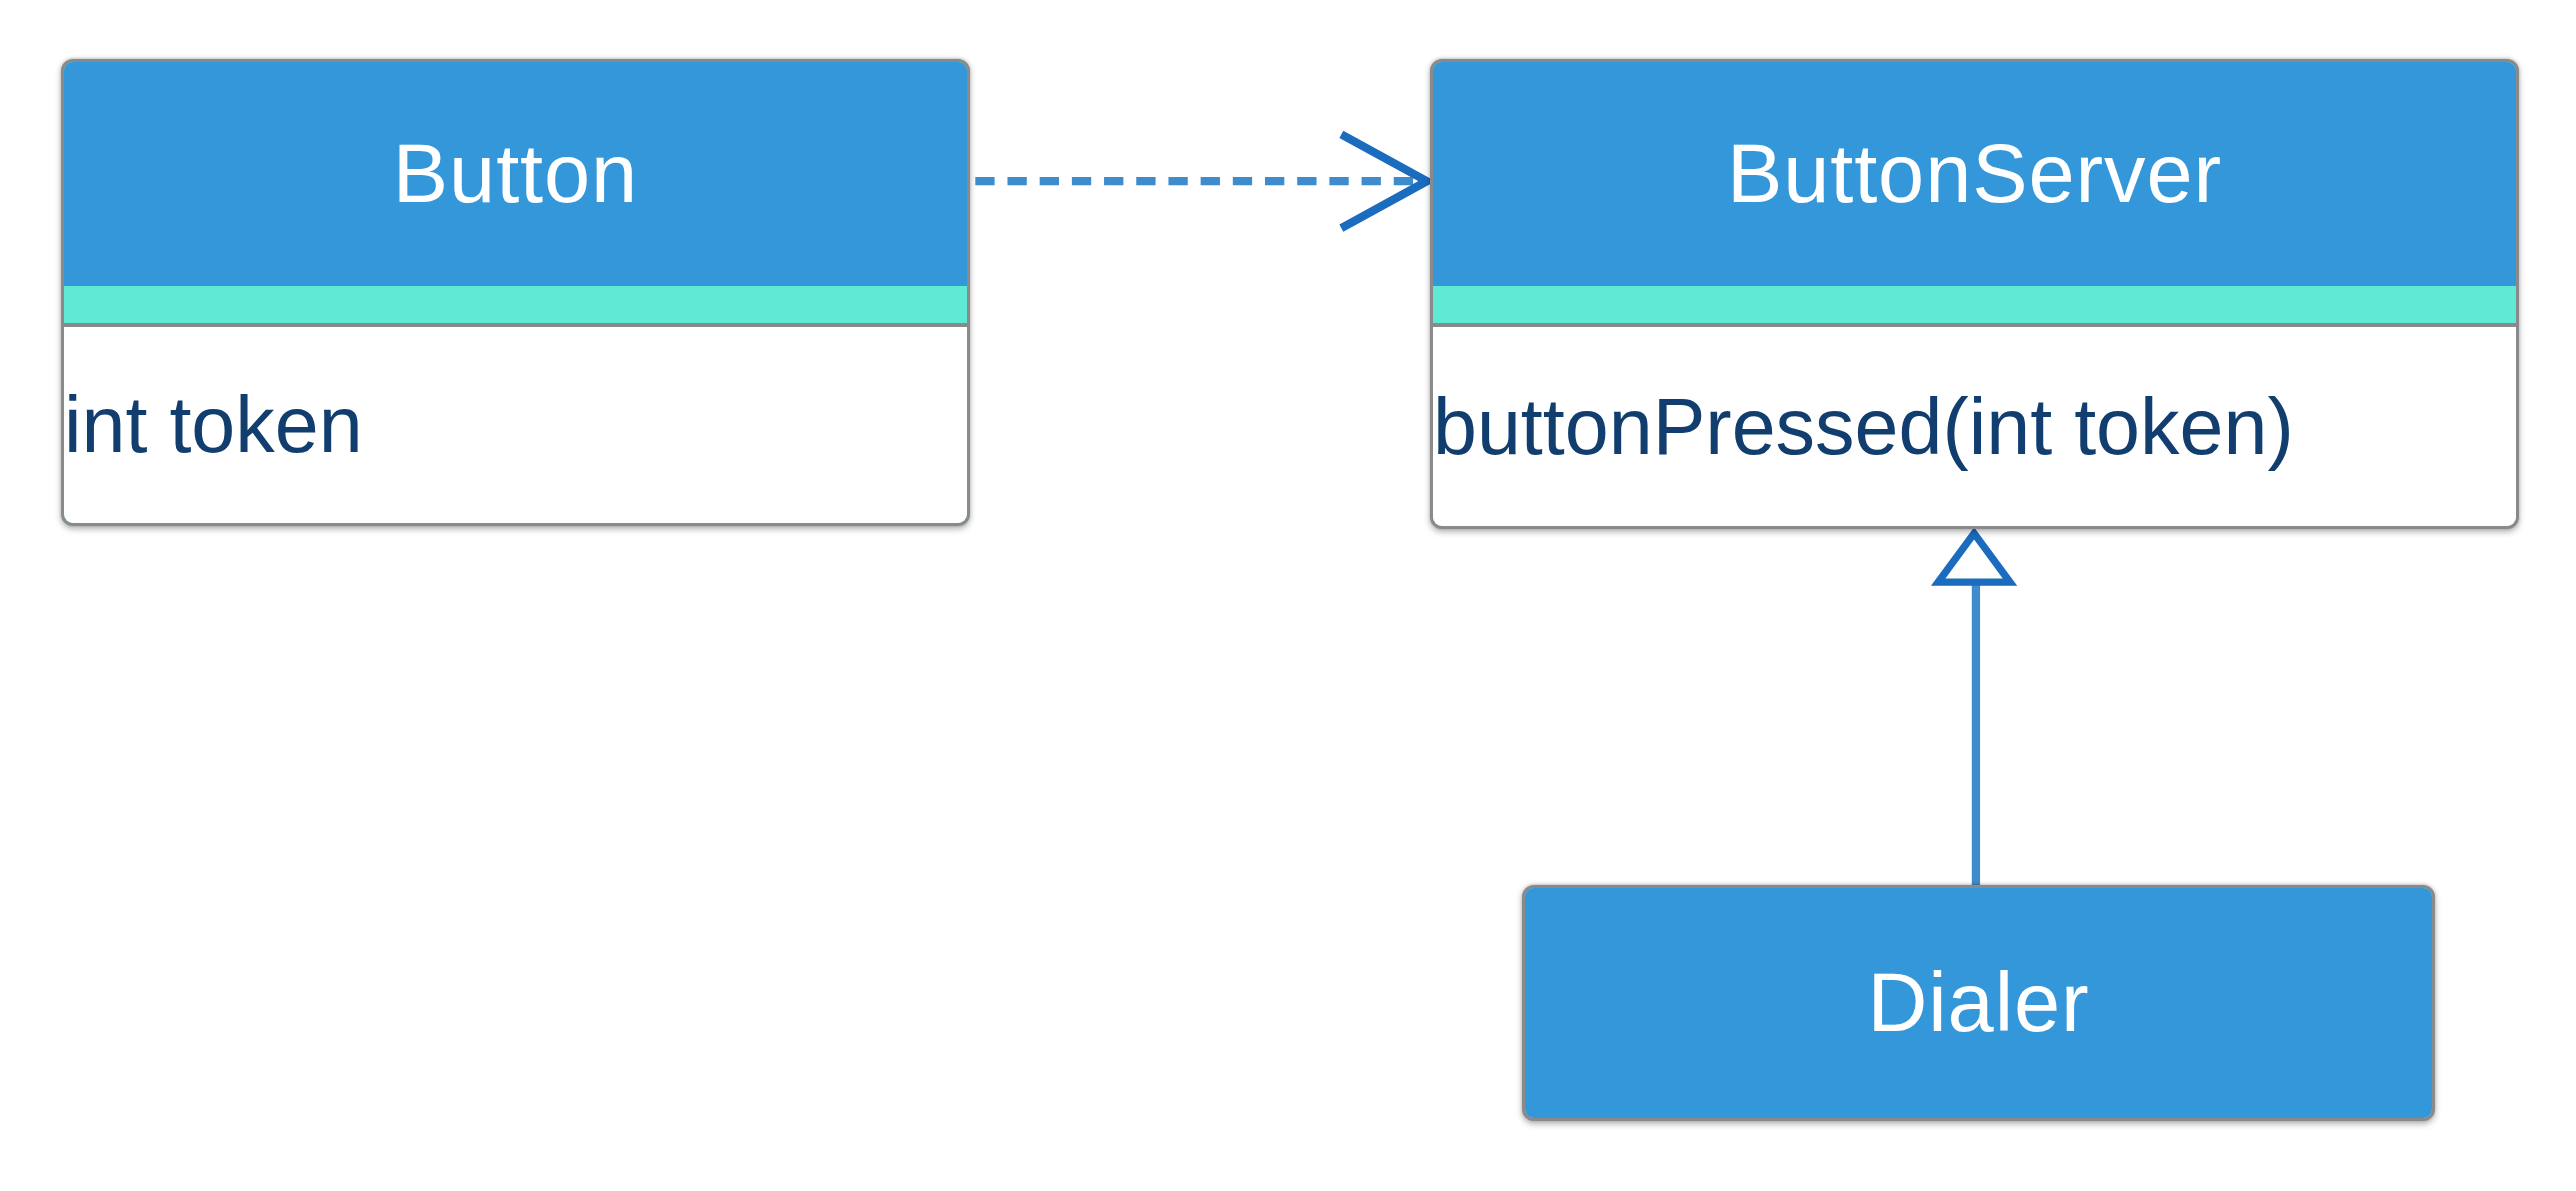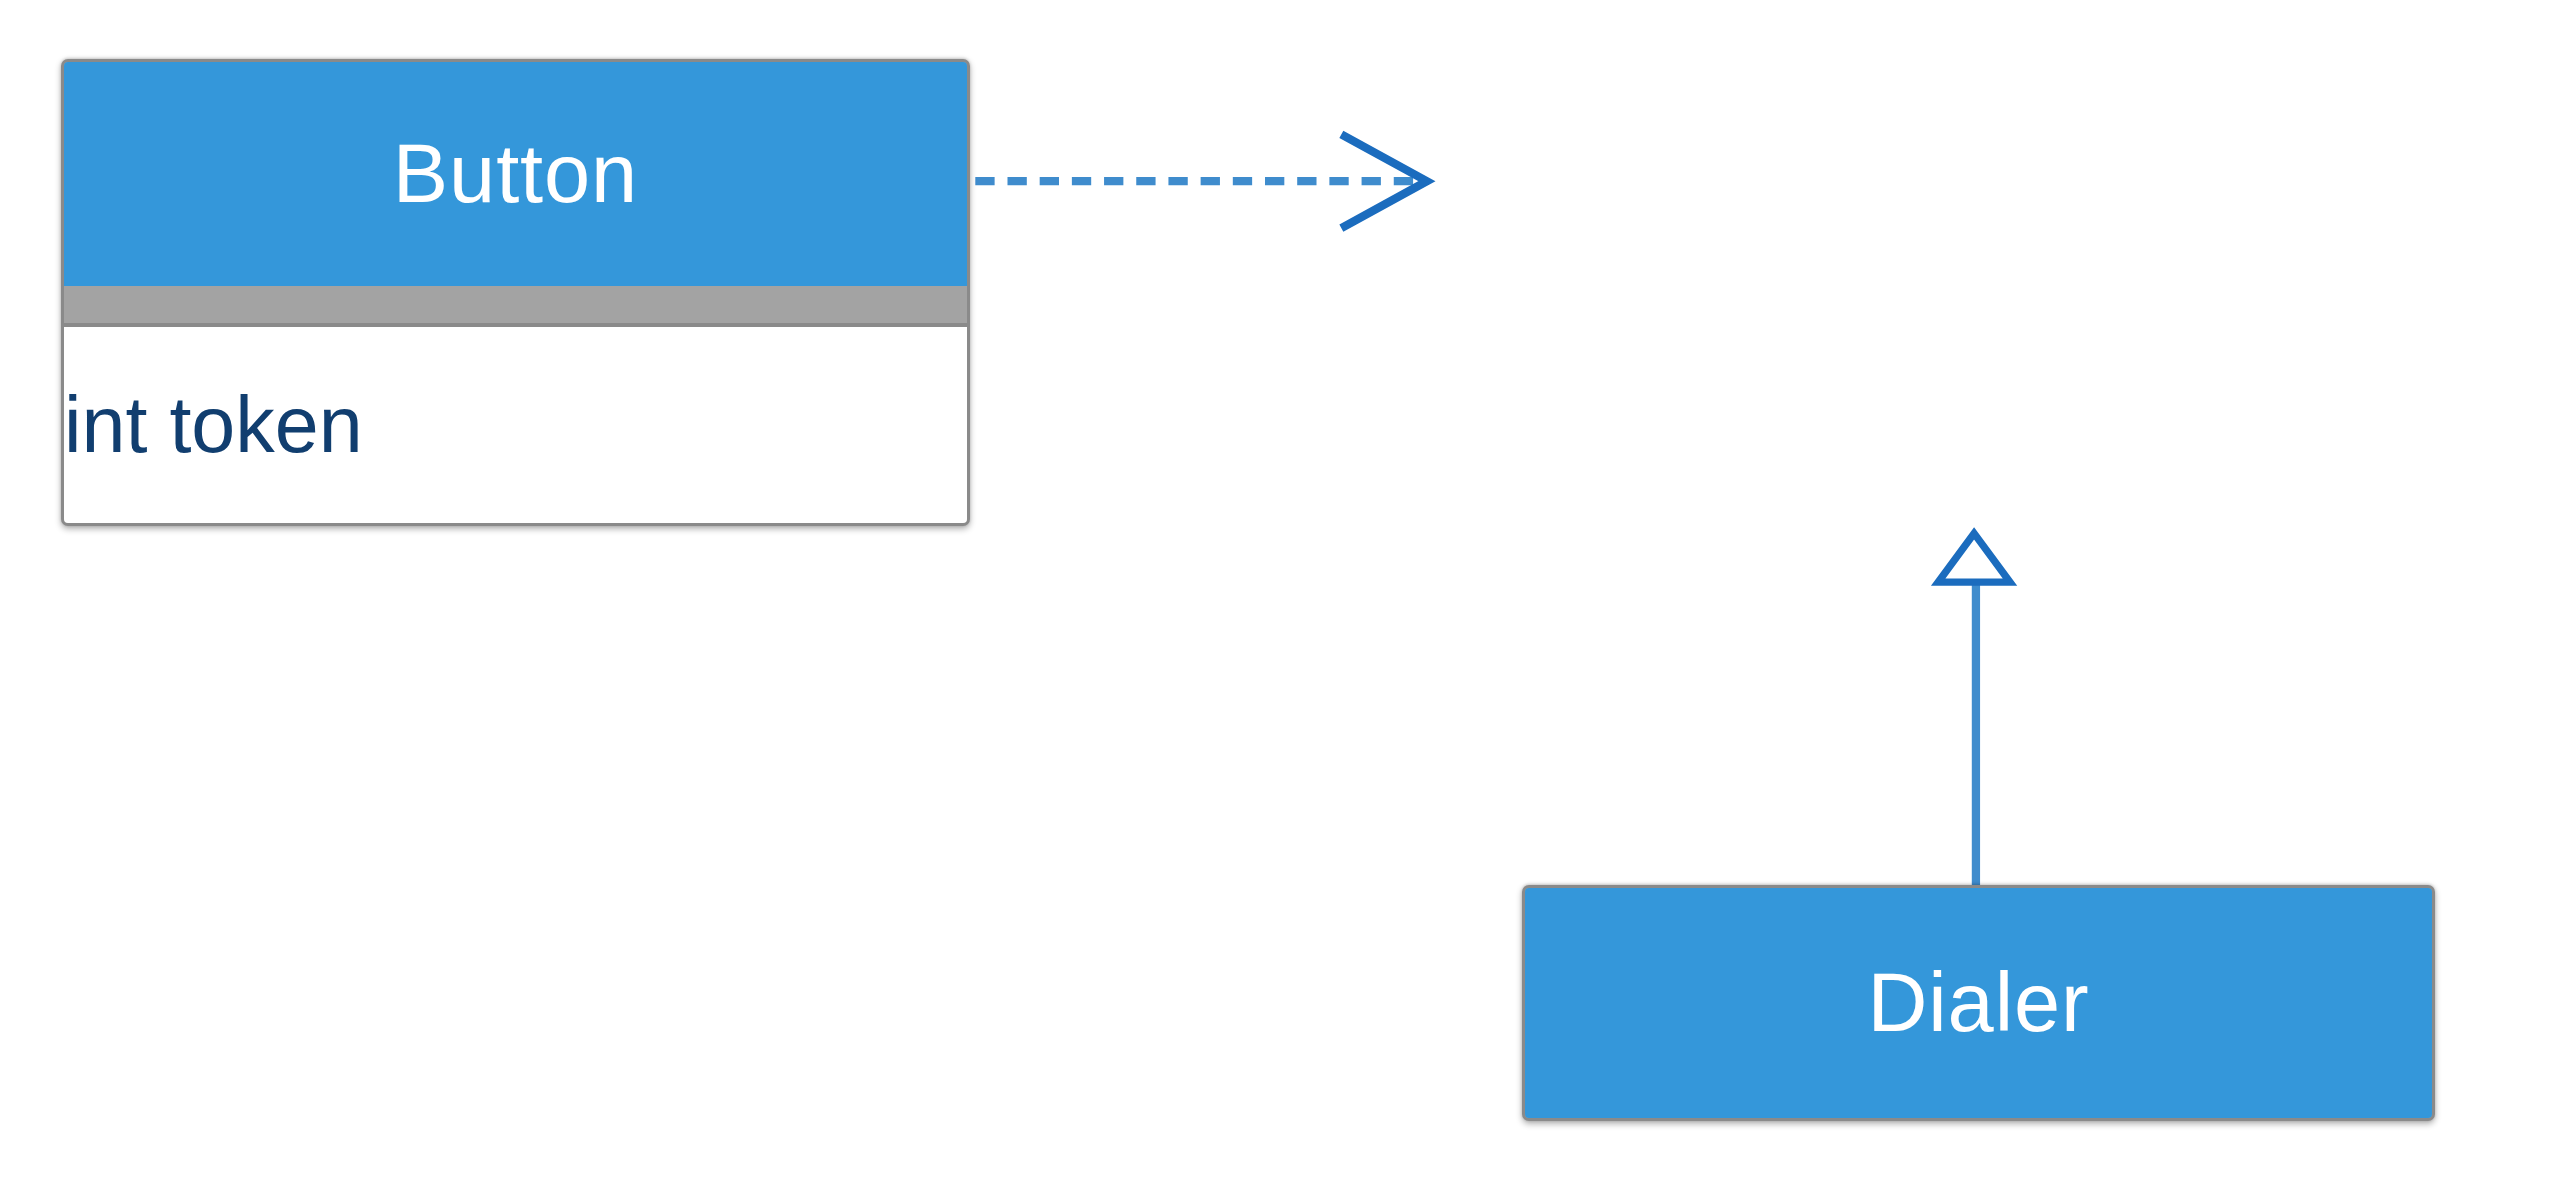--- a/index.html
+++ b/index.html
@@ -21,22 +21,22 @@
     height: 1191px;
     background: var(--background);
     overflow: hidden;
   }
 
   .uml-class {
     position: absolute;
     display: flex;
     flex-direction: column;
     border: 3.7px solid var(--box-border);
-    border-radius: 7px;
-    background: #a3a3a3;
+    border-radius: 12px;
+    background: #5eead4;
     box-shadow: 0 2.8px 6.4px rgba(0,0,0,0.30), 0 -0.9px 2.8px rgba(0,0,0,0.15);
     overflow: hidden;
     gap: 37px;
   }
 
   .uml-class__header {
     flex: 0 0 224px;
     background: var(--class-fill);
     color: var(--class-name-text);
     display: flex;
@@ -115,20 +115,28 @@
 
   <div class="uml-class" id="class-button">
     <div class="uml-class__header">
       <span>Button</span>
     </div>
     <div class="uml-class__body">
       <span>int token</span>
     </div>
   </div>
 
+  <div class="uml-class" id="class-buttonserver">
+    <div class="uml-class__header">
+      <span>ButtonServer</span>
+    </div>
+    <div class="uml-class__body">
+      <span>buttonPressed(int token)</span>
+    </div>
+  </div>
 
   <div class="uml-class uml-class--headeronly" id="class-dialer">
     <div class="uml-class__header">
       <span>Dialer</span>
     </div>
   </div>
 
 </div>
 
 

